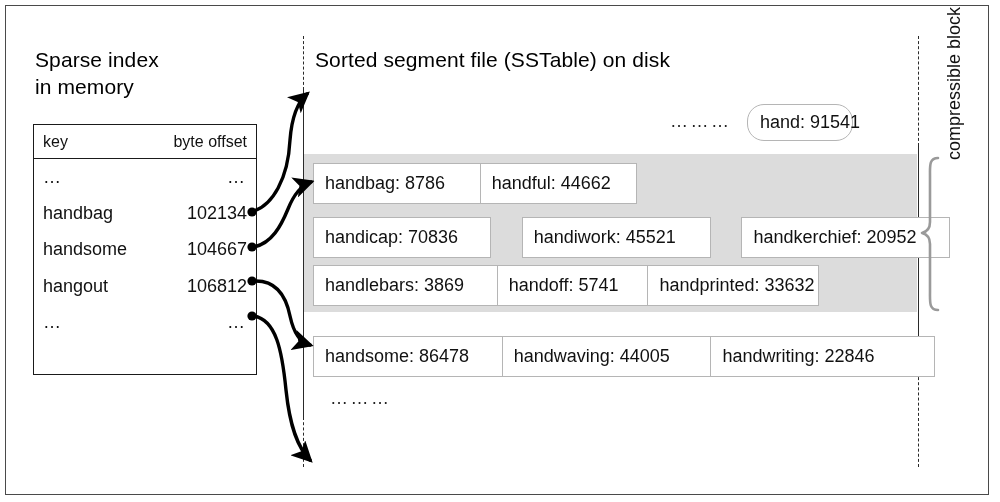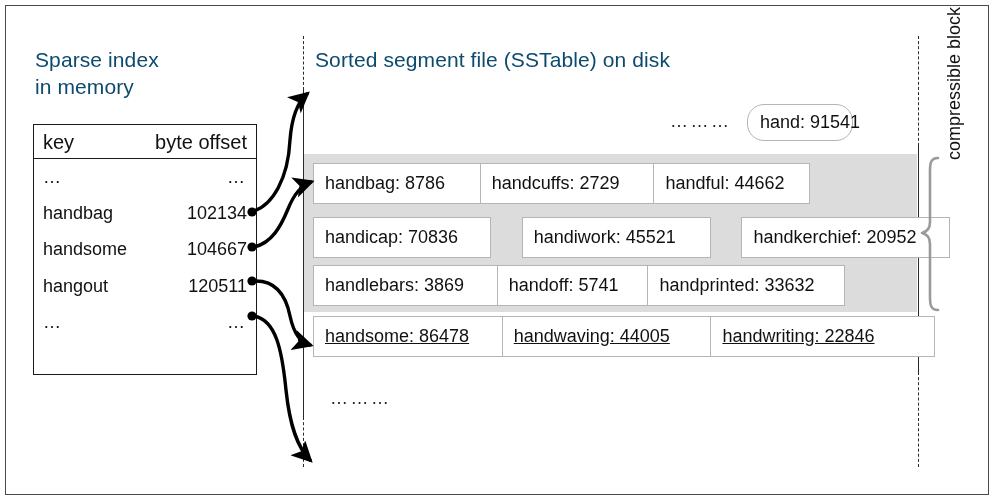--- a/index.html
+++ b/index.html
@@ -4,35 +4,35 @@
 <style>
   html,body{margin:0;padding:0;background:#ffffff;}
   body{width:1000px;height:502px;overflow:hidden;
        font-family:"Liberation Sans","DejaVu Sans",sans-serif;color:#111;}
   #stage{position:relative;width:1000px;height:502px;}
 
   .frame{position:absolute;left:5px;top:5px;width:984px;height:490px;
          border:1.5px solid #4a4a4a;box-sizing:border-box;background:#fff;}
 
   
-  .heading{position:absolute;font-size:21px;line-height:27px;color:#0c4a6e;
+  .heading{position:absolute;font-size:21px;line-height:27px;color:#000000;
            letter-spacing:.1px;white-space:pre;}
   #sparse-heading{left:35px;top:46px;}
   #sstable-heading{left:315px;top:46px;}
 
   
   .idx-table{position:absolute;left:33px;top:124px;width:224px;height:251px;
              border:1.6px solid #1a1a1a;box-sizing:border-box;background:#fff;}
   .idx-head{position:relative;height:33px;border-bottom:1.3px solid #1a1a1a;}
   .idx-row{position:relative;height:36.2px;}
   .idx-k{position:absolute;left:9px;top:50%;transform:translateY(-50%);
          font-size:18px;white-space:nowrap;}
   .idx-v{position:absolute;right:9px;top:50%;transform:translateY(-50%);
          font-size:18px;white-space:nowrap;}
-  .idx-head .idx-k,.idx-head .idx-v{font-size:20px;}
+  .idx-head .idx-k,.idx-head .idx-v{font-size:16px;}
   .ell{letter-spacing:2px;}
 
   
   .vline{position:absolute;width:0;border-left:1.6px solid #2a2a2a;}
   .vdash{position:absolute;width:0;border-left:1.6px dashed #2a2a2a;}
 
   
   .gray-block{position:absolute;left:303px;top:154px;width:614px;height:158px;
               background:#dcdcdc;}
 
@@ -83,21 +83,21 @@
     <div class="idx-row">
       <span class="idx-k">handbag</span>
       <span class="idx-v">102134</span>
     </div>
     <div class="idx-row">
       <span class="idx-k">handsome</span>
       <span class="idx-v">104667</span>
     </div>
     <div class="idx-row">
       <span class="idx-k">hangout</span>
-      <span class="idx-v">120511</span>
+      <span class="idx-v">106812</span>
     </div>
     <div class="idx-row">
       <span class="idx-k ell">…</span>
       <span class="idx-v ell">…</span>
     </div>
   </div>
 
   <div class="gray-block"></div>
 
   <div class="vdash" style="left:303px;top:36px;height:54px;"></div>
@@ -107,37 +107,36 @@
   <div class="vdash" style="left:918px;top:36px;height:110px;"></div>
   <div class="vline" style="left:918px;top:144px;height:230px;"></div>
   <div class="vdash" style="left:918px;top:372px;height:95px;"></div>
 
   <div class="dots" style="left:670px;top:111px;">………</div>
 
   <div class="lone-box" style="left:747px;top:104px;width:106px;height:37px;border-radius:17px;">hand: 91541</div>
 
   <div class="rec-row" style="left:313px;top:163px;">
     <div class="rec" style="width:168px;">handbag: 8786</div>
-    <div class="rec" style="width:175px;">handcuffs: 2729</div>
     <div class="rec" style="width:157px;">handful: 44662</div>
   </div>
 
   <div class="rec-row" style="left:313px;top:217px;gap:32px;">
     <div class="rec" style="width:178px;">handicap: 70836</div>
     <div class="rec" style="width:189px;">handiwork: 45521</div>
     <div class="rec" style="width:209px;">handkerchief: 20952</div>
   </div>
 
   <div class="rec-row" style="left:313px;top:265px;">
     <div class="rec" style="width:185px;">handlebars: 3869</div>
     <div class="rec" style="width:152px;">handoff: 5741</div>
-    <div class="rec" style="width:198px;">handprinted: 33632</div>
+    <div class="rec" style="width:172px;">handprinted: 33632</div>
   </div>
 
-  <div class="rec-row" style="left:313px;top:316px;text-decoration:underline;">
+  <div class="rec-row" style="left:313px;top:336px;">
     <div class="rec" style="width:190px;">handsome: 86478</div>
     <div class="rec" style="width:210px;">handwaving: 44005</div>
     <div class="rec" style="width:225px;">handwriting: 22846</div>
   </div>
 
   <div class="dots" style="left:330px;top:388px;">………</div>
 
   <div id="compressible-label">compressible block</div>
 
   <svg class="overlay" viewBox="0 0 1000 502">

